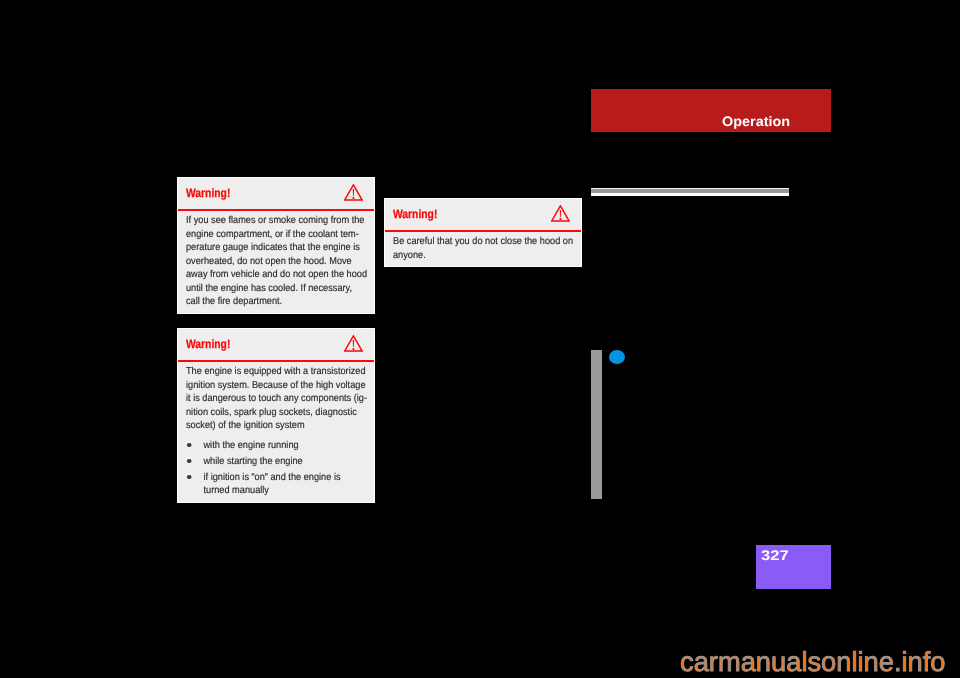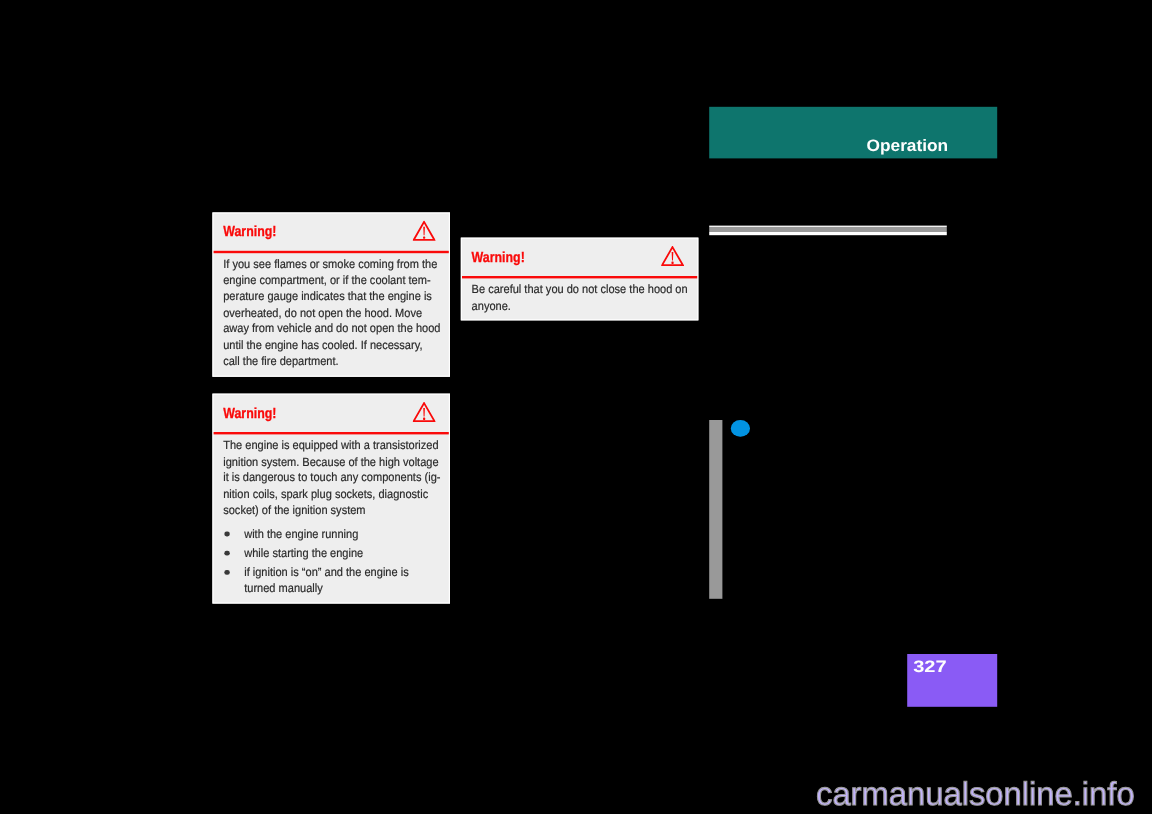--- a/index.html
+++ b/index.html
@@ -10,21 +10,21 @@
   }
   body, body *{
     -webkit-font-smoothing:antialiased;
     text-rendering:geometricPrecision;
   }
   .page{position:relative;width:960px;height:678px;opacity:0.999;}
 
   
   .section-tab{
     position:absolute;left:591px;top:89px;width:240px;height:43px;
-    background:#0f766e;
+    background:#b91c1c;
     text-decoration:underline;
   }
   .section-tab .label{
     position:absolute;right:41px;top:25.5px;opacity:0.999;
     color:#ffffff;font-size:13.8px;font-weight:bold;line-height:14px;
     transform:scaleX(1.045);transform-origin:right top;white-space:pre;
   }
 
   
   .col-rule{
@@ -81,21 +81,21 @@
     position:absolute;left:756px;top:545px;width:75px;height:44px;background:#8b5cf6;
   }
   .pagenum .num{
     position:absolute;left:5.3px;top:3.5px;opacity:0.999;color:#ffffff;font-size:13.8px;font-weight:bold;
     line-height:14px;transform:scaleX(1.21);transform-origin:left top;white-space:pre;
   }
 
   
   .watermark{
     position:absolute;left:680px;top:648px;
-    color:#c4b5fd;font-size:27.3px;line-height:27px;white-space:pre;-webkit-text-stroke:0.9px #9a9a9a;
+    color:#f97316;font-size:27.3px;line-height:27px;white-space:pre;-webkit-text-stroke:0.9px #9a9a9a;
   }
 </style>
 </head>
 <body>
 
 <div class="page">
 
   <div class="section-tab">
     <div class="label">Operation</div>
   </div>

